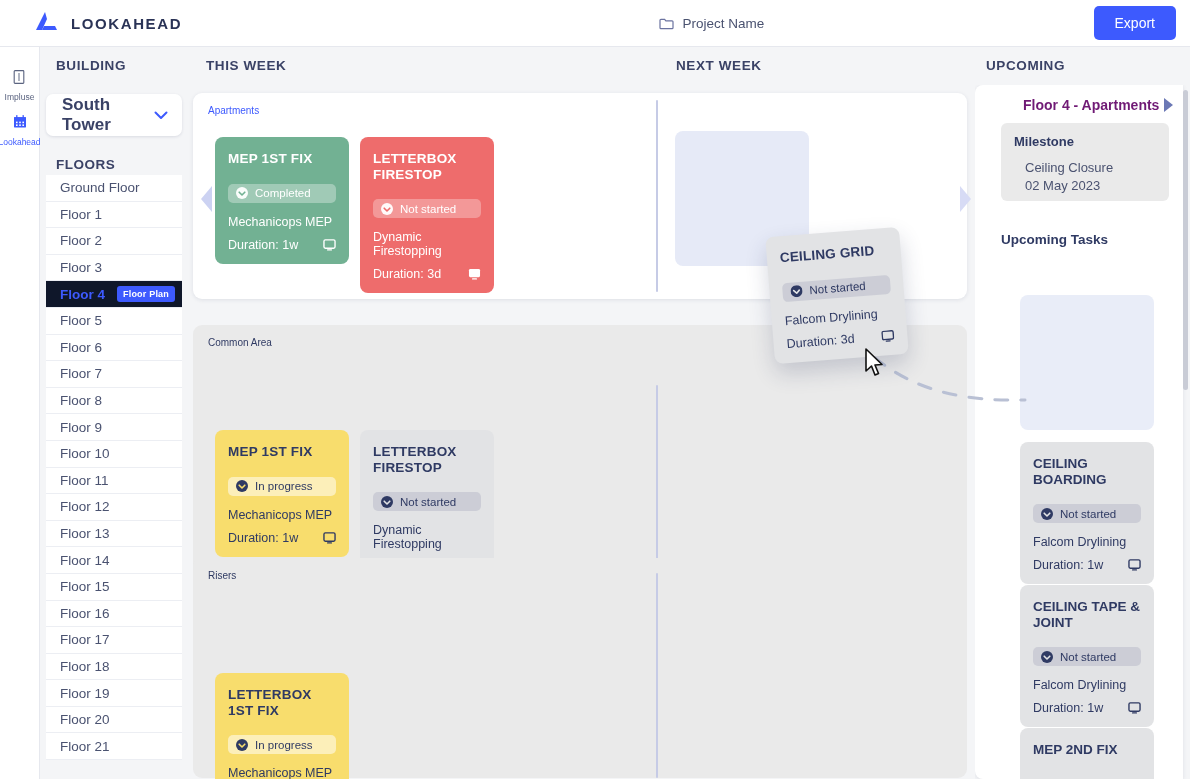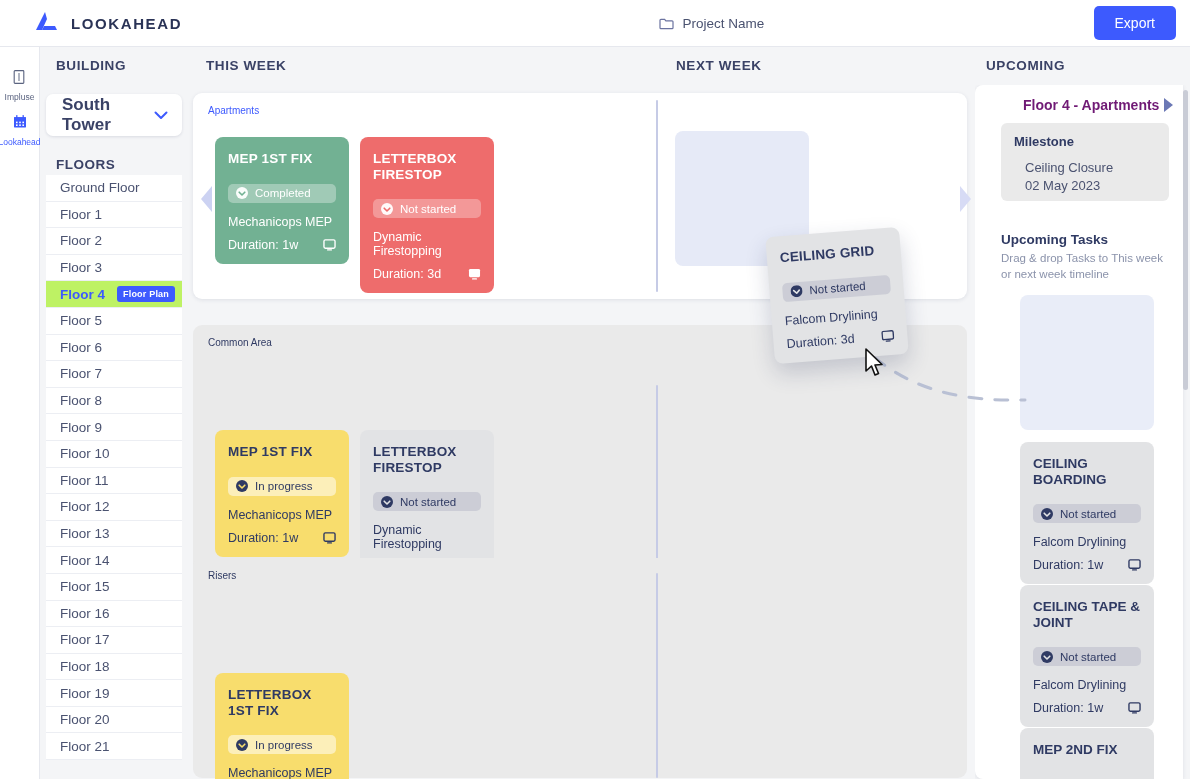--- a/index.html
+++ b/index.html
@@ -74,21 +74,21 @@
   .floors-title {
     position: absolute; top: 72px; left: 16px;
     font-size: 13.5px; font-weight: bold; letter-spacing: .5px; color: #3a4266;
   }
   .floor-list { position: absolute; top: 90px; left: 6px; width: 136px; height: 604px; }
   .floor {
     height: 26.6px; background: #fff; border-bottom: 1px solid #eceef3;
     display: flex; align-items: center; padding-left: 14px;
     font-size: 13.5px; color: #4a5270; cursor: pointer; position: relative;
   }
-  .floor.sel { background: #bef264; color: #3d5afe; font-weight: bold; }
+  .floor.sel { background: #0f172a; color: #3d5afe; font-weight: bold; }
   .badge {
     position: absolute; right: 7px; top: 4.5px;
     background: #3d5afe; color: #fff; font-size: 9px; font-weight: bold;
     border-radius: 3px; padding: 3px 6px; letter-spacing: .2px;
   }
 
   
   .board {
     position: absolute; top: 85px; left: 185px; width: 790px; height: 694px;
     background: #f4f5f7; overflow: hidden;
@@ -465,21 +465,20 @@
       <div class="up-head">Floor 4 -  Apartments</div>
       <div class="up-next"></div>
 
       <div class="ms">
         <div class="ms-t">Milestone</div>
         <div class="ms-l1">Ceiling Closure</div>
         <div class="ms-l2">02 May 2023</div>
       </div>
 
       <div class="ut-t">Upcoming Tasks</div>
-      <div class="ut-s">Drag &amp; drop Tasks to This week or next week timeline</div>
 
       <div class="up-ghost"></div>
 
       <div class="up-task" style="top:357px;">
         <div class="t" style="font-size:13.5px;font-weight:bold;line-height:1.15;">CEILING BOARDING</div>
         <div class="pill" style="background:rgba(160,165,185,.34);color:#2f3a63;">
           <span class="ck">
             <svg viewBox="0 0 12 12" width="12" height="12">
                 <circle cx="6" cy="6" r="6" fill="#2f3a63"></circle>
                 <path d="M3.2 5.2 L6 8 L8.8 5.2" fill="none" stroke="#e2e3e5" stroke-width="1.6" stroke-linecap="round" stroke-linejoin="round"></path>

